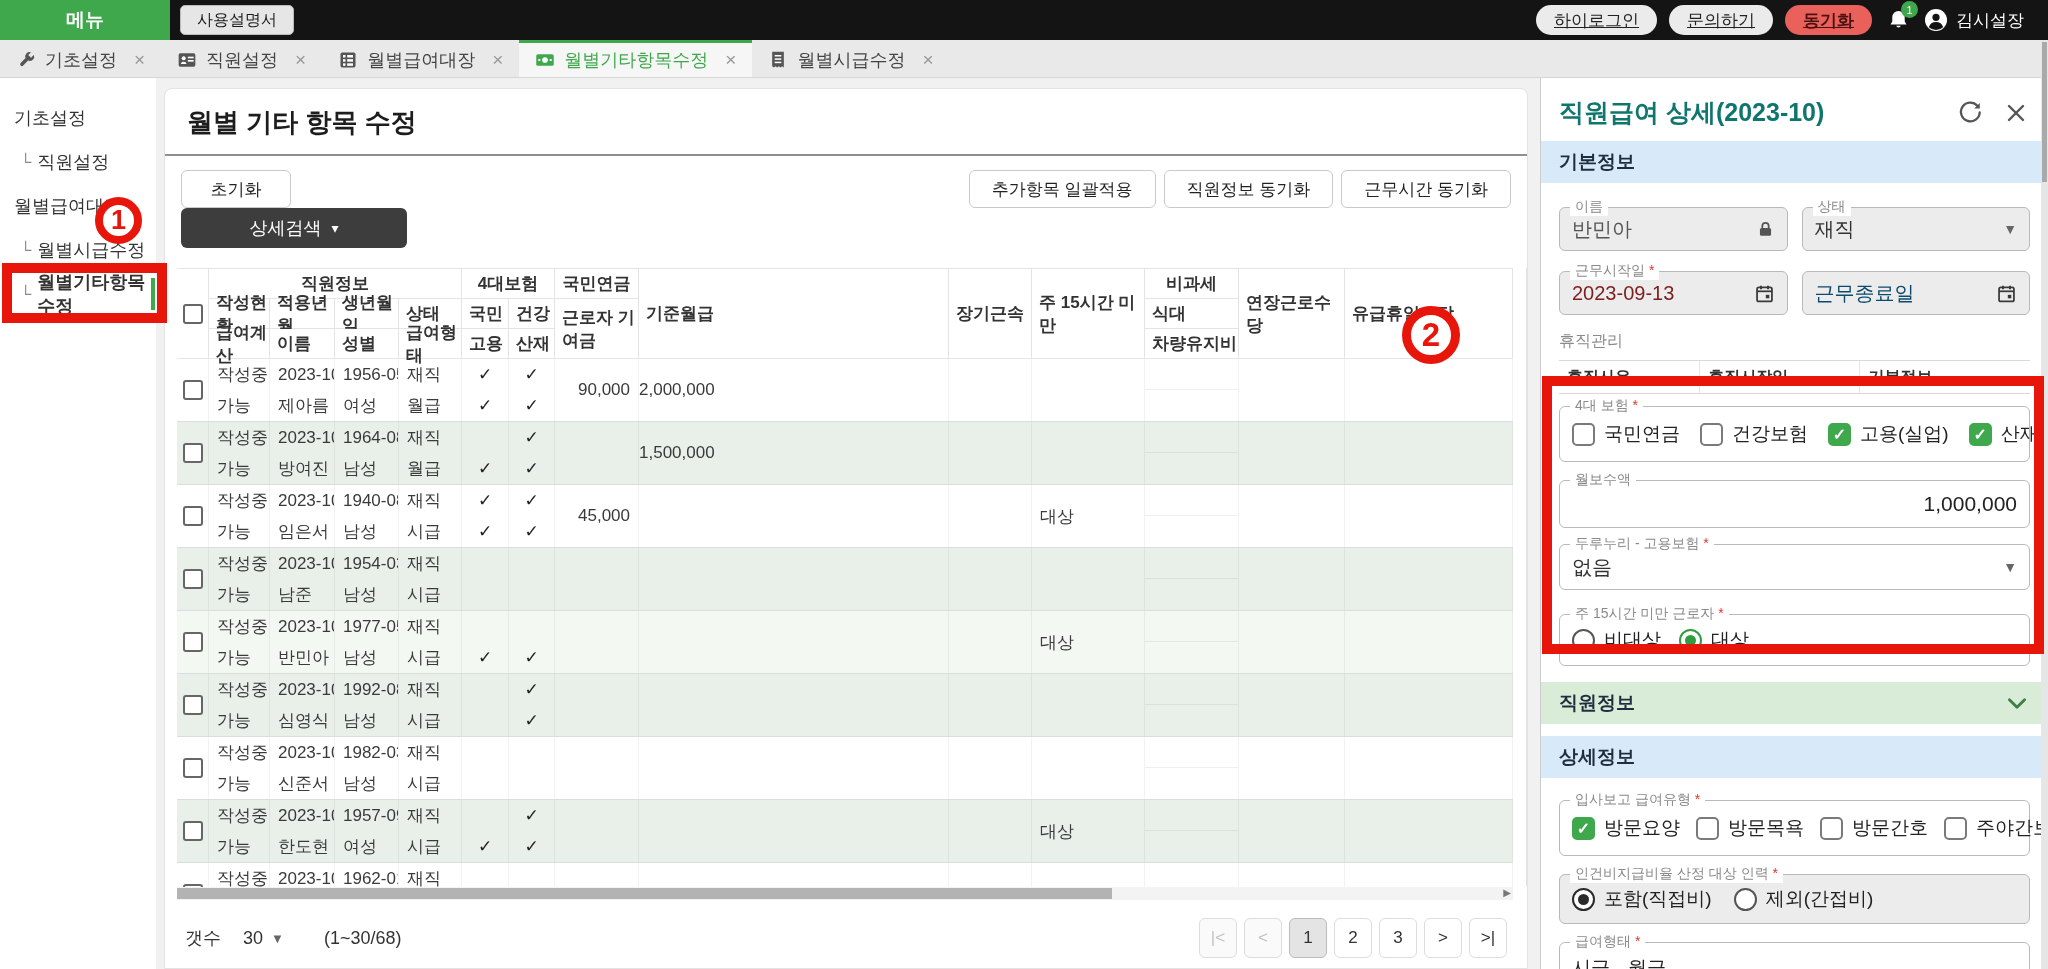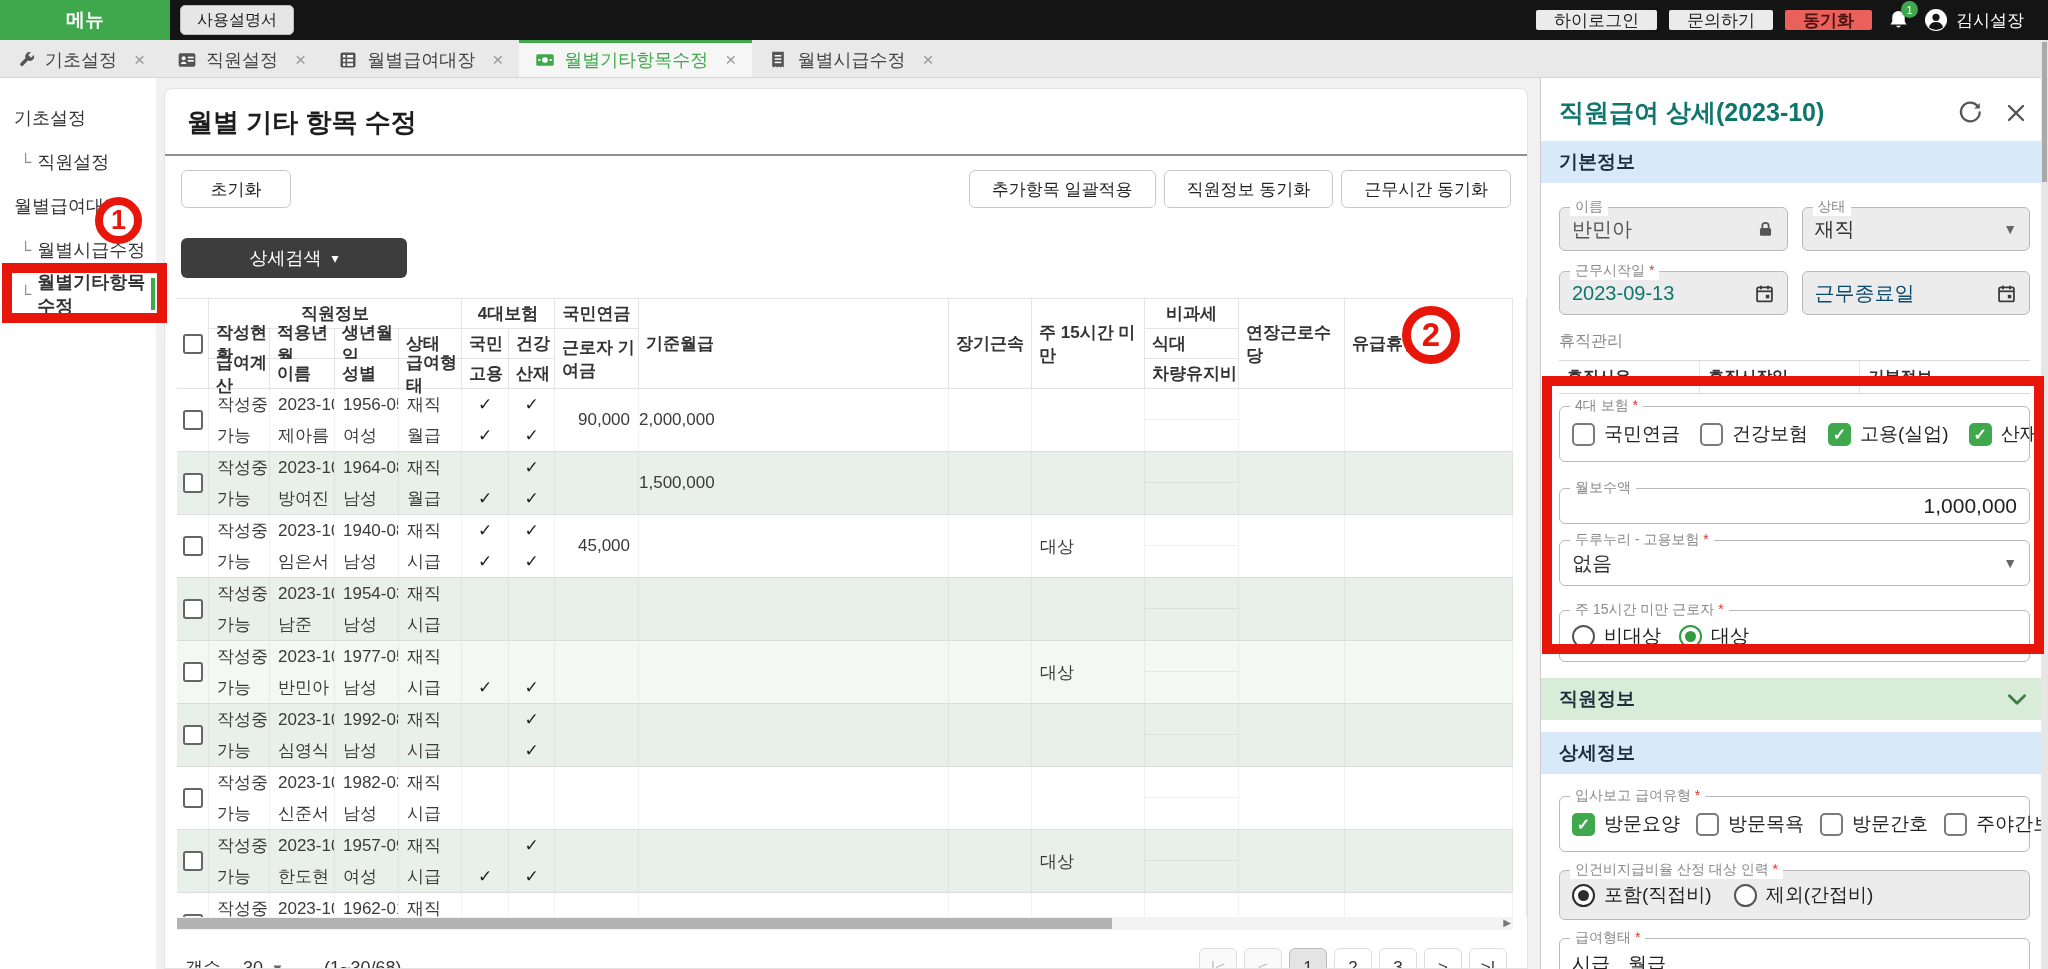--- a/index.html
+++ b/index.html
@@ -4,21 +4,21 @@
 <style>
   * { margin:0; padding:0; box-sizing:border-box; }
   html,body { width:2048px; height:969px; overflow:hidden; font-family:"Liberation Sans", sans-serif; background:#f1f1f1; color:#222; }
   .root { position:relative; width:2048px; height:969px; }
 
   
   .topbar { position:absolute; left:0; top:0; width:2048px; height:40px; background:#141414; display:flex; align-items:center; }
   .menu-btn { width:170px; height:40px; background:#3fa84c; color:#fff; font-size:19px; font-weight:bold; display:flex; align-items:center; justify-content:center; }
   .manual-btn { margin-left:10px; height:30px; padding:0 16px; background:#e6e6e6; border:1px solid #bbb; border-radius:5px; font-size:16px; color:#1a1a1a; display:flex; align-items:center; }
   .top-right { margin-left:auto; display:flex; align-items:center; gap:12px; padding-right:24px; }
-  .top-btn { height:20px; padding:0 18px; background:#ebebeb; border-radius:2px; font-size:17px; color:#222; display:flex; align-items:center; }
+  .top-btn { height:30px; padding:0 18px; background:#ebebeb; border-radius:15px; font-size:17px; color:#222; display:flex; align-items:center;text-decoration:underline; }
   .top-btn.red { background:#ea605b; color:#49120f; font-weight:bold; }
   .bell-wrap { position:relative; width:28px; height:30px; display:flex; align-items:center; justify-content:center; }
   .badge { position:absolute; top:-4px; right:-6px; width:17px; height:17px; border-radius:50%; background:#3fa84c; color:#fff; font-size:11px; display:flex; align-items:center; justify-content:center; }
   .user { display:flex; align-items:center; gap:8px; color:#fff; font-size:17px; }
 
   
   .tabbar { position:absolute; left:0; top:40px; width:2048px; height:38px; background:#e9e9e9; border-bottom:1px solid #d6d6d6; display:flex; }
   .tab { display:flex; align-items:center; gap:9px; padding:0 16px; font-size:18px; color:#444; border-top:3px solid transparent; }
   .tab svg { width:20px; height:20px; color:#555; }
   .tab .x { color:#999; font-size:19px; margin-left:8px; }
@@ -34,21 +34,21 @@
   .side-item.active::after { content:""; position:absolute; right:4px; top:6px; bottom:6px; width:4px; background:#3fa84c; }
 
   
   .content { position:absolute; left:156px; top:78px; width:1380px; height:891px; background:#f1f1f1; }
   .card { position:absolute; left:8px; top:10px; width:1364px; height:881px; background:#fff; border-radius:8px 8px 0 0; border:1px solid #e3e3e3; padding:0 12px; overflow:hidden; }
   .page-title { font-size:26px; font-weight:bold; color:#1d1d1d; padding:16px 10px 14px; }
   .title-divider { height:2px; background:#8f8f8f; margin:0 -12px; }
   .toolbar { display:flex; align-items:center; margin-top:14px; padding:0 4px; }
   .btn { height:38px; padding:0 22px; background:#fff; border:1px solid #c9c9c9; border-radius:6px; font-size:17px; color:#222; display:flex; align-items:center; justify-content:center; }
   .toolbar .right { margin-left:auto; display:flex; gap:8px; }
-  .searchrow { display:flex; align-items:center; margin-top:30px; padding:0 4px; gap:8px; }
+  .searchrow { display:flex; align-items:center; padding:0 4px; gap:8px; }
   .detail-search { width:226px; height:40px; background:#3d3d3d; color:#fff; border-radius:6px; font-size:18px; display:flex; align-items:center; justify-content:center; gap:10px; }
   .detail-search .caret { font-size:14px; }
   .search-box { flex:1; height:42px; border:1px solid #d9d9d9; border-radius:8px; display:flex; align-items:center; padding:0 12px; gap:10px; background:#fff; }
   .search-box input { border:none; outline:none; flex:1; font-size:18px; font-family:"Liberation Sans", sans-serif; color:#333; }
   .search-box input::placeholder { color:#aaa; }
 
   
   .tableWrap { position:relative; margin-top:20px; width:1336px; }
   .grid-cols { grid-template-columns:32px 61px 65px 64px 63px 47px 46px 84px 310px 83px 113px 94px 106px minmax(0,1fr); }
   .thead { display:grid; grid-template-rows:30px 30px 30px; border-top:1px solid #e4e4e4; font-size:17px; color:#333; font-weight:bold; }
@@ -602,21 +602,21 @@
         </div>
         <div class="fld dis half">
           <span class="lbl"><span>상태</span></span>
           <span>재직</span>
           <span class="tail caret">▼</span>
         </div>
       </div>
       <div class="frow" style="margin-top:20px;">
         <div class="fld dis half">
           <span class="lbl"><span>근무시작일</span> <span class="req">*</span></span>
-          <span style="color:#0f766e;">2023-09-13</span>
+          <span style="color:#7f1d1d;">2023-09-13</span>
           <span class="tail">
               <svg viewBox="0 0 24 24" width="21" height="21">
                 <rect x="3.5" y="5" width="17" height="16" rx="2" fill="none" stroke="#3a3a3a" stroke-width="2"></rect>
                 <line x1="3.5" y1="9.5" x2="20.5" y2="9.5" stroke="#3a3a3a" stroke-width="2"></line>
                 <line x1="8" y1="3" x2="8" y2="7" stroke="#3a3a3a" stroke-width="2.2"></line>
                 <line x1="16" y1="3" x2="16" y2="7" stroke="#3a3a3a" stroke-width="2.2"></line>
                 <rect x="13.5" y="13.5" width="4" height="4" fill="#3a3a3a"></rect>
               </svg>
             </span>
         </div>
@@ -656,21 +656,21 @@
               <span class="cb on"></span>
               <span>고용(실업)</span>
             </span>
           <span class="opt">
               <span class="cb on"></span>
               <span>산재보험</span>
             </span>
         </div>
       </div>
 
-      <div class="fld" style="margin-top:26px;height:36px;">
+      <div class="fld" style="margin-top:18px;height:48px;">
         <span class="lbl"><span>월보수액</span></span>
         <span class="val-right">1,000,000</span>
       </div>
 
       <div class="fld" style="margin-top:16px;height:46px;">
         <span class="lbl"><span>두루누리 - 고용보험</span> <span class="req">*</span></span>
         <span>없음</span>
         <span class="tail caret">▼</span>
       </div>
 

